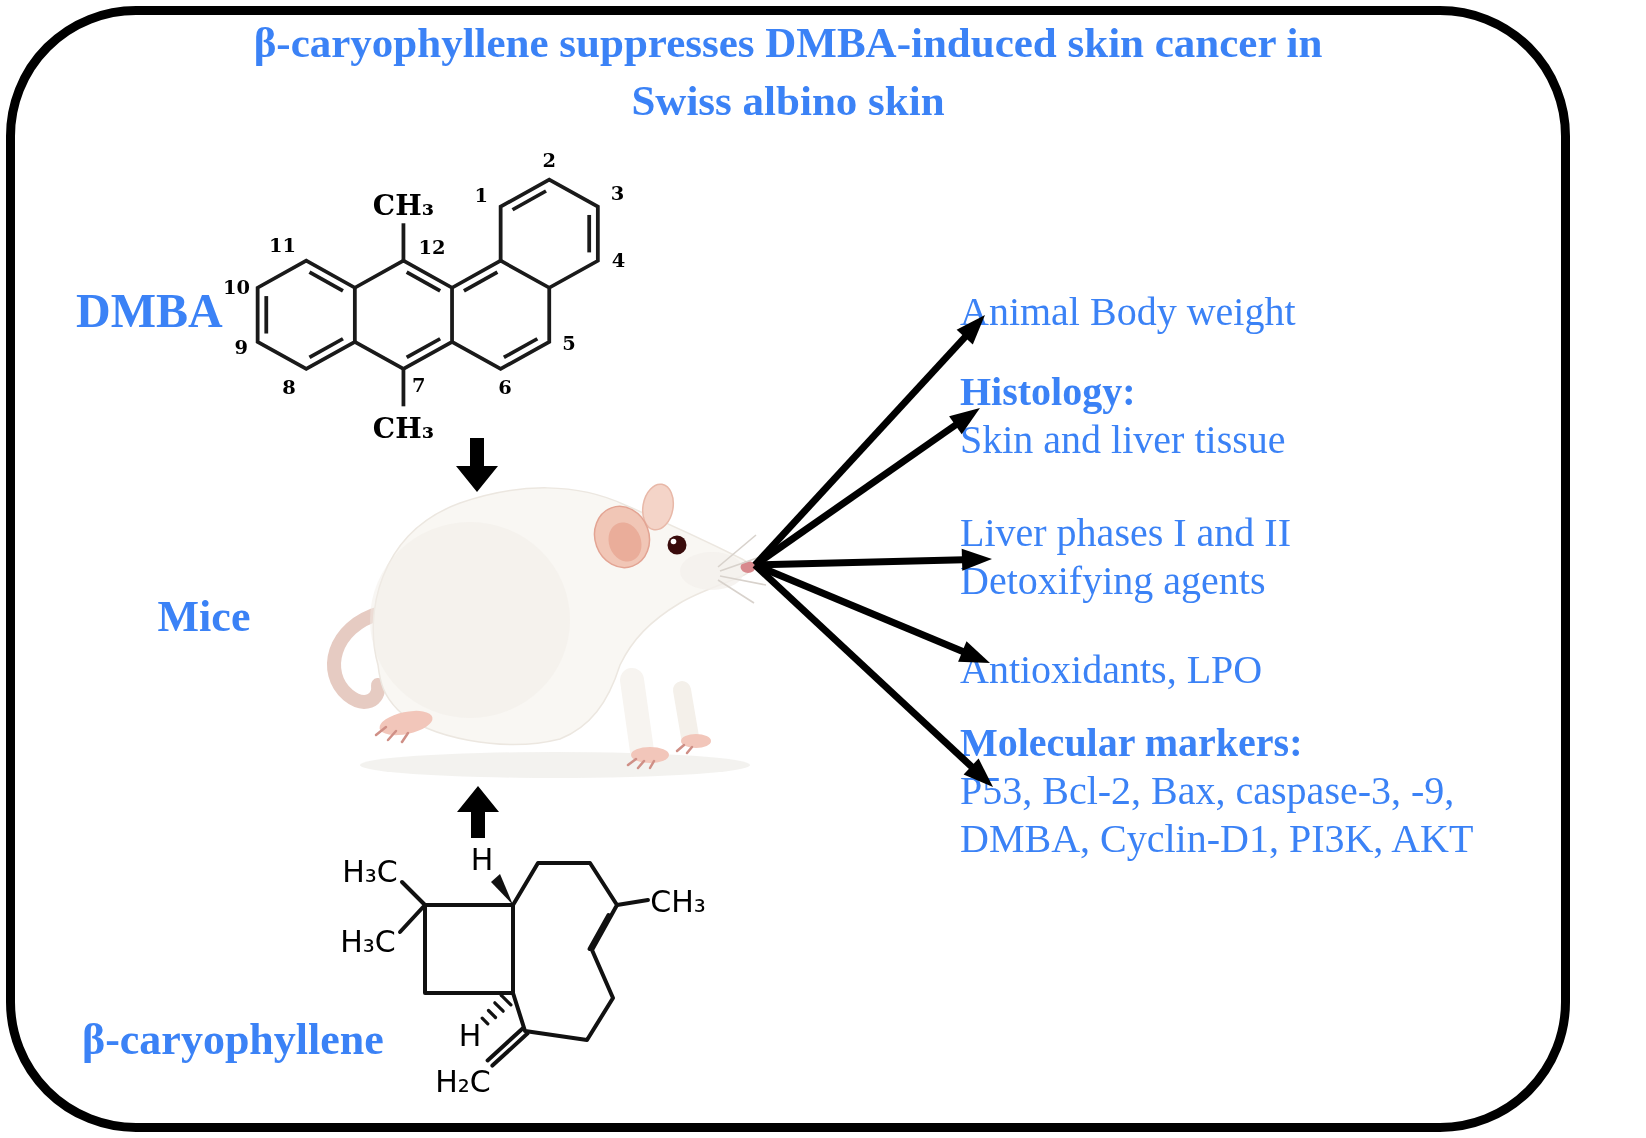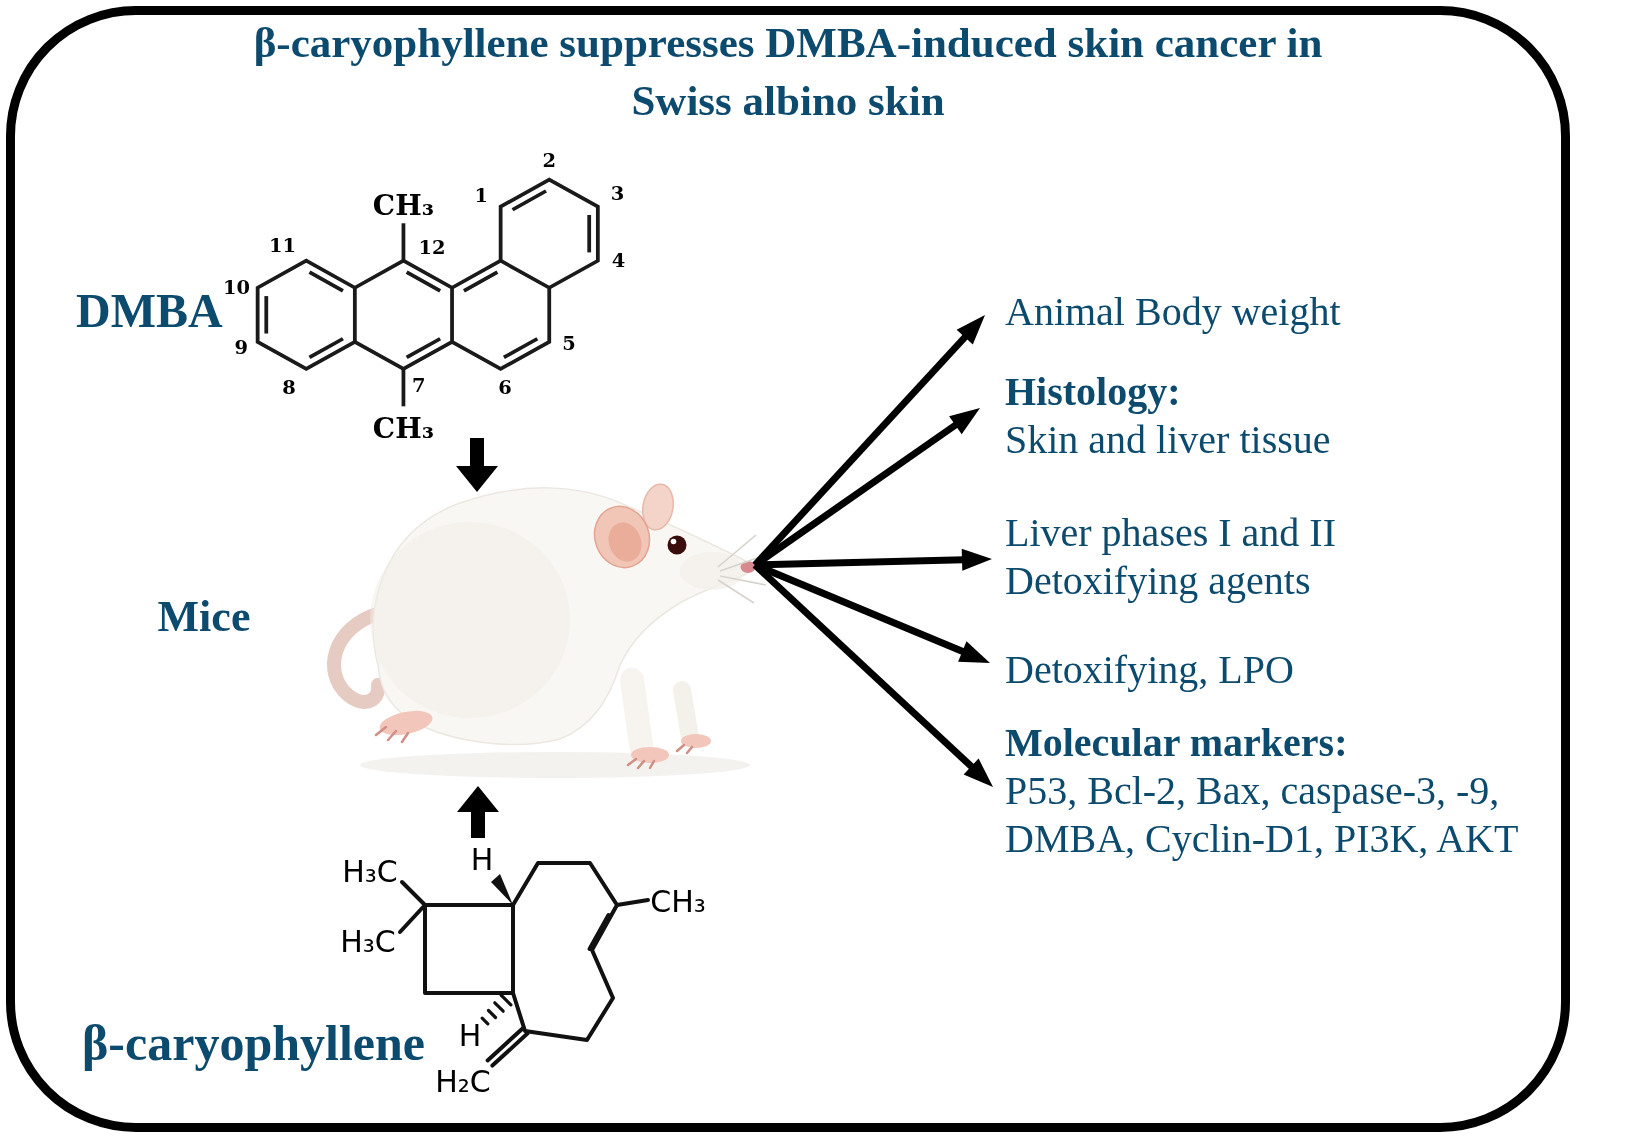--- a/index.html
+++ b/index.html
@@ -1,21 +1,21 @@
 <!DOCTYPE html>
 <html><head>
 <meta charset="utf-8">
 <style>
   html,body{margin:0;padding:0;background:#ffffff;}
   #canvas{
     position:relative;
     width:1576px;height:1138px;
     background:#ffffff;
     font-family:"Liberation Serif","DejaVu Serif",serif;
-    color:#0c4a6e;
+    color:#3b82f6;
     overflow:hidden;
   }
   .frame{
     position:absolute;
     left:6px;top:6px;right:6px;bottom:6px;
     border:9px solid #000;
     border-radius:130px;
   }
   .title{
     position:absolute;
@@ -27,24 +27,24 @@
     letter-spacing:0px;
   }
   .side-label{
     position:absolute;
     font-weight:bold;
     white-space:nowrap;
     margin-left:24px;
   }
   .lbl-dmba{left:52px;top:283px;font-size:48px;}
   .lbl-mice{left:30px;top:588px;width:300px;text-align:center;font-size:44px;line-height:58px;}
-  .lbl-bcp{left:58px;top:1014px;font-size:50px;}
+  .lbl-bcp{left:58px;top:1014px;font-size:44px;}
   .outcome{
     position:absolute;
-    left:1005px;
+    left:960px;
     font-size:40px;
     line-height:48px;
     white-space:nowrap;
   }
   .outcome .head{font-weight:bold;}
   #art{position:absolute;left:0;top:0;}
   svg text{user-select:none;}
   .chem-serif{font-family:"DejaVu Serif",serif;font-weight:bold;}
   .chem-sans{font-family:"DejaVu Sans",sans-serif;}
   .ringnum{font-family:"DejaVu Serif",serif;font-weight:bold;font-size:18px;}
@@ -72,21 +72,21 @@
   </div>
   <div class="outcome" style="top:368px">
     <div class="head">Histology:</div>
     <div>Skin and liver tissue</div>
   </div>
   <div class="outcome" style="top:509px">
     <div>Liver phases I and II</div>
     <div>Detoxifying agents</div>
   </div>
   <div class="outcome" style="top:646px">
-    <div>Detoxifying, LPO</div>
+    <div>Antioxidants, LPO</div>
   </div>
   <div class="outcome" style="top:719px">
     <div class="head">Molecular markers:</div>
     <div>P53, Bcl-2, Bax, caspase-3, -9,</div>
     <div>DMBA, Cyclin-D1, PI3K, AKT</div>
   </div>
 
   <svg id="art" width="1646" height="1138" viewBox="0 0 1646 1138">
 
     <g transform="translate(222,138) scale(1.08,1.04)" stroke="#1a1a1a" stroke-width="3.5" fill="none">

